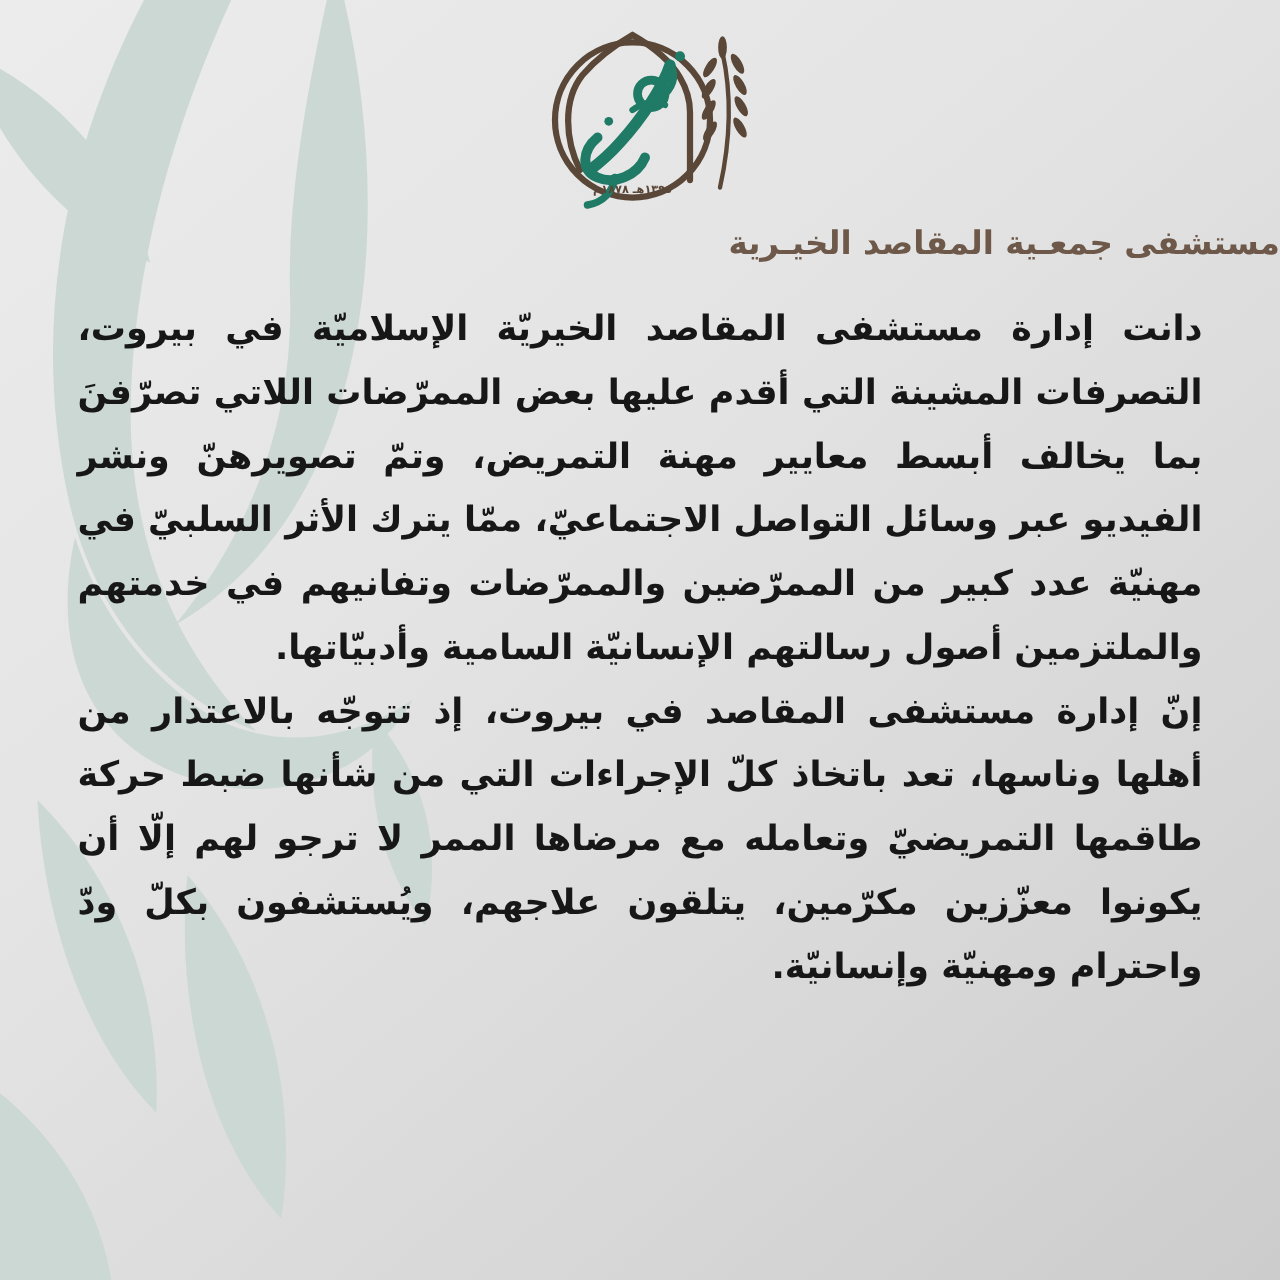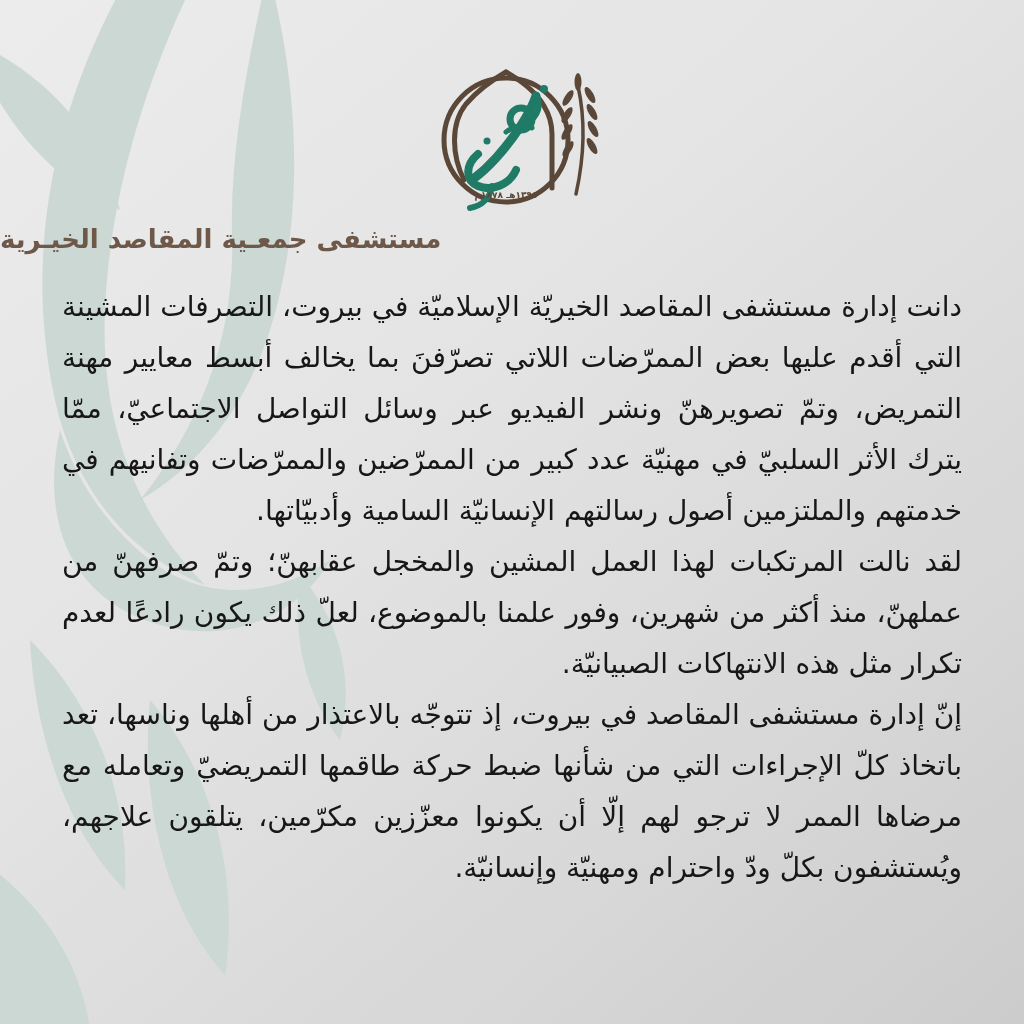--- a/index.html
+++ b/index.html
@@ -2,34 +2,34 @@
 <html lang="ar"><head>
 <meta charset="utf-8">
 <style>
   html,body{margin:0;padding:0;}
   body{font-family:"DejaVu Sans",sans-serif;}
   .canvas{
     position:relative;width:1024px;height:1024px;overflow:hidden;
     background:linear-gradient(140deg,#ebecEB 0%,#e3e4e3 40%,#d6d7d6 75%,#cbccCB 100%);
   }
   .watermark{position:absolute;left:0;top:0;pointer-events:none;}
-  .header{position:relative;text-align:center;padding-top:62px;}
+  .header{position:relative;text-align:center;padding-top:18px;}
   .logo{display:block;margin:0 auto;}
   .org-title{
-    margin:8px 0 0 0;direction:rtl;text-align:left;
+    margin:8px 0 0 0;direction:rtl;text-align:right;
     font-size:26px;line-height:35px;font-weight:bold;color:#6d584a;
     letter-spacing:0;
   }
   .org-title .line{display:block;}
   .statement{
     position:relative;margin:24px 62px 0 62px;direction:rtl;
     text-align:justify;text-justify:inter-word;
   }
   .statement p{
-    margin:0;font-size:28px;line-height:51px;font-weight:normal;color:#171717;
+    margin:0;font-size:28px;line-height:51px;font-weight:bold;color:#171717;
   }
 </style>
 </head>
 <body>
 
 <div class="canvas">
 
   <svg class="watermark" width="470" height="1024" viewBox="0 0 470 1024" aria-hidden="true">
     <g fill="#ccd8d4">
       <path d="M150,-60 C 60,80 20,240 55,400 C 75,490 130,555 205,585 C 135,515 100,420 105,310 C 110,190 150,60 215,-60 Z"></path>
@@ -78,17 +78,16 @@
       <text x="88" y="136" text-anchor="middle" font-size="9" font-weight="bold" fill="#5a4738">١٣٩٥هـ   ١٨٧٨م</text>
     </svg>
 
     <h1 class="org-title">
       <span class="line">مستشفى جمعـية المقاصد الخيـرية</span>
     </h1>
   </header>
 
   <main class="statement">
     <p>دانت إدارة مستشفى المقاصد الخيريّة الإسلاميّة في بيروت، التصرفات المشينة التي أقدم عليها بعض الممرّضات اللاتي تصرّفنَ بما يخالف أبسط معايير مهنة التمريض، وتمّ تصويرهنّ ونشر الفيديو عبر وسائل التواصل الاجتماعيّ، ممّا يترك الأثر السلبيّ في مهنيّة عدد كبير من الممرّضين والممرّضات وتفانيهم في خدمتهم والملتزمين أصول رسالتهم الإنسانيّة السامية وأدبيّاتها.</p>
-    <p>لقد نالت المرتكبات لهذا العمل المشين والمخجل عقابهنّ؛ وتمّ صرفهنّ من عملهنّ، منذ أكثر من شهرين، وفور علمنا بالموضوع، لعلّ ذلك يكون رادعًا لعدم تكرار مثل هذه الانتهاكات الصبيانيّة.</p>
     <p>إنّ إدارة مستشفى المقاصد في بيروت، إذ تتوجّه بالاعتذار من أهلها وناسها، تعد باتخاذ كلّ الإجراءات التي من شأنها ضبط حركة طاقمها التمريضيّ وتعامله مع مرضاها الممر لا ترجو لهم إلّا أن يكونوا معزّزين مكرّمين، يتلقون علاجهم، ويُستشفون بكلّ ودّ واحترام ومهنيّة وإنسانيّة.</p>
   </main>
 
 </div>
 
 </body></html>

